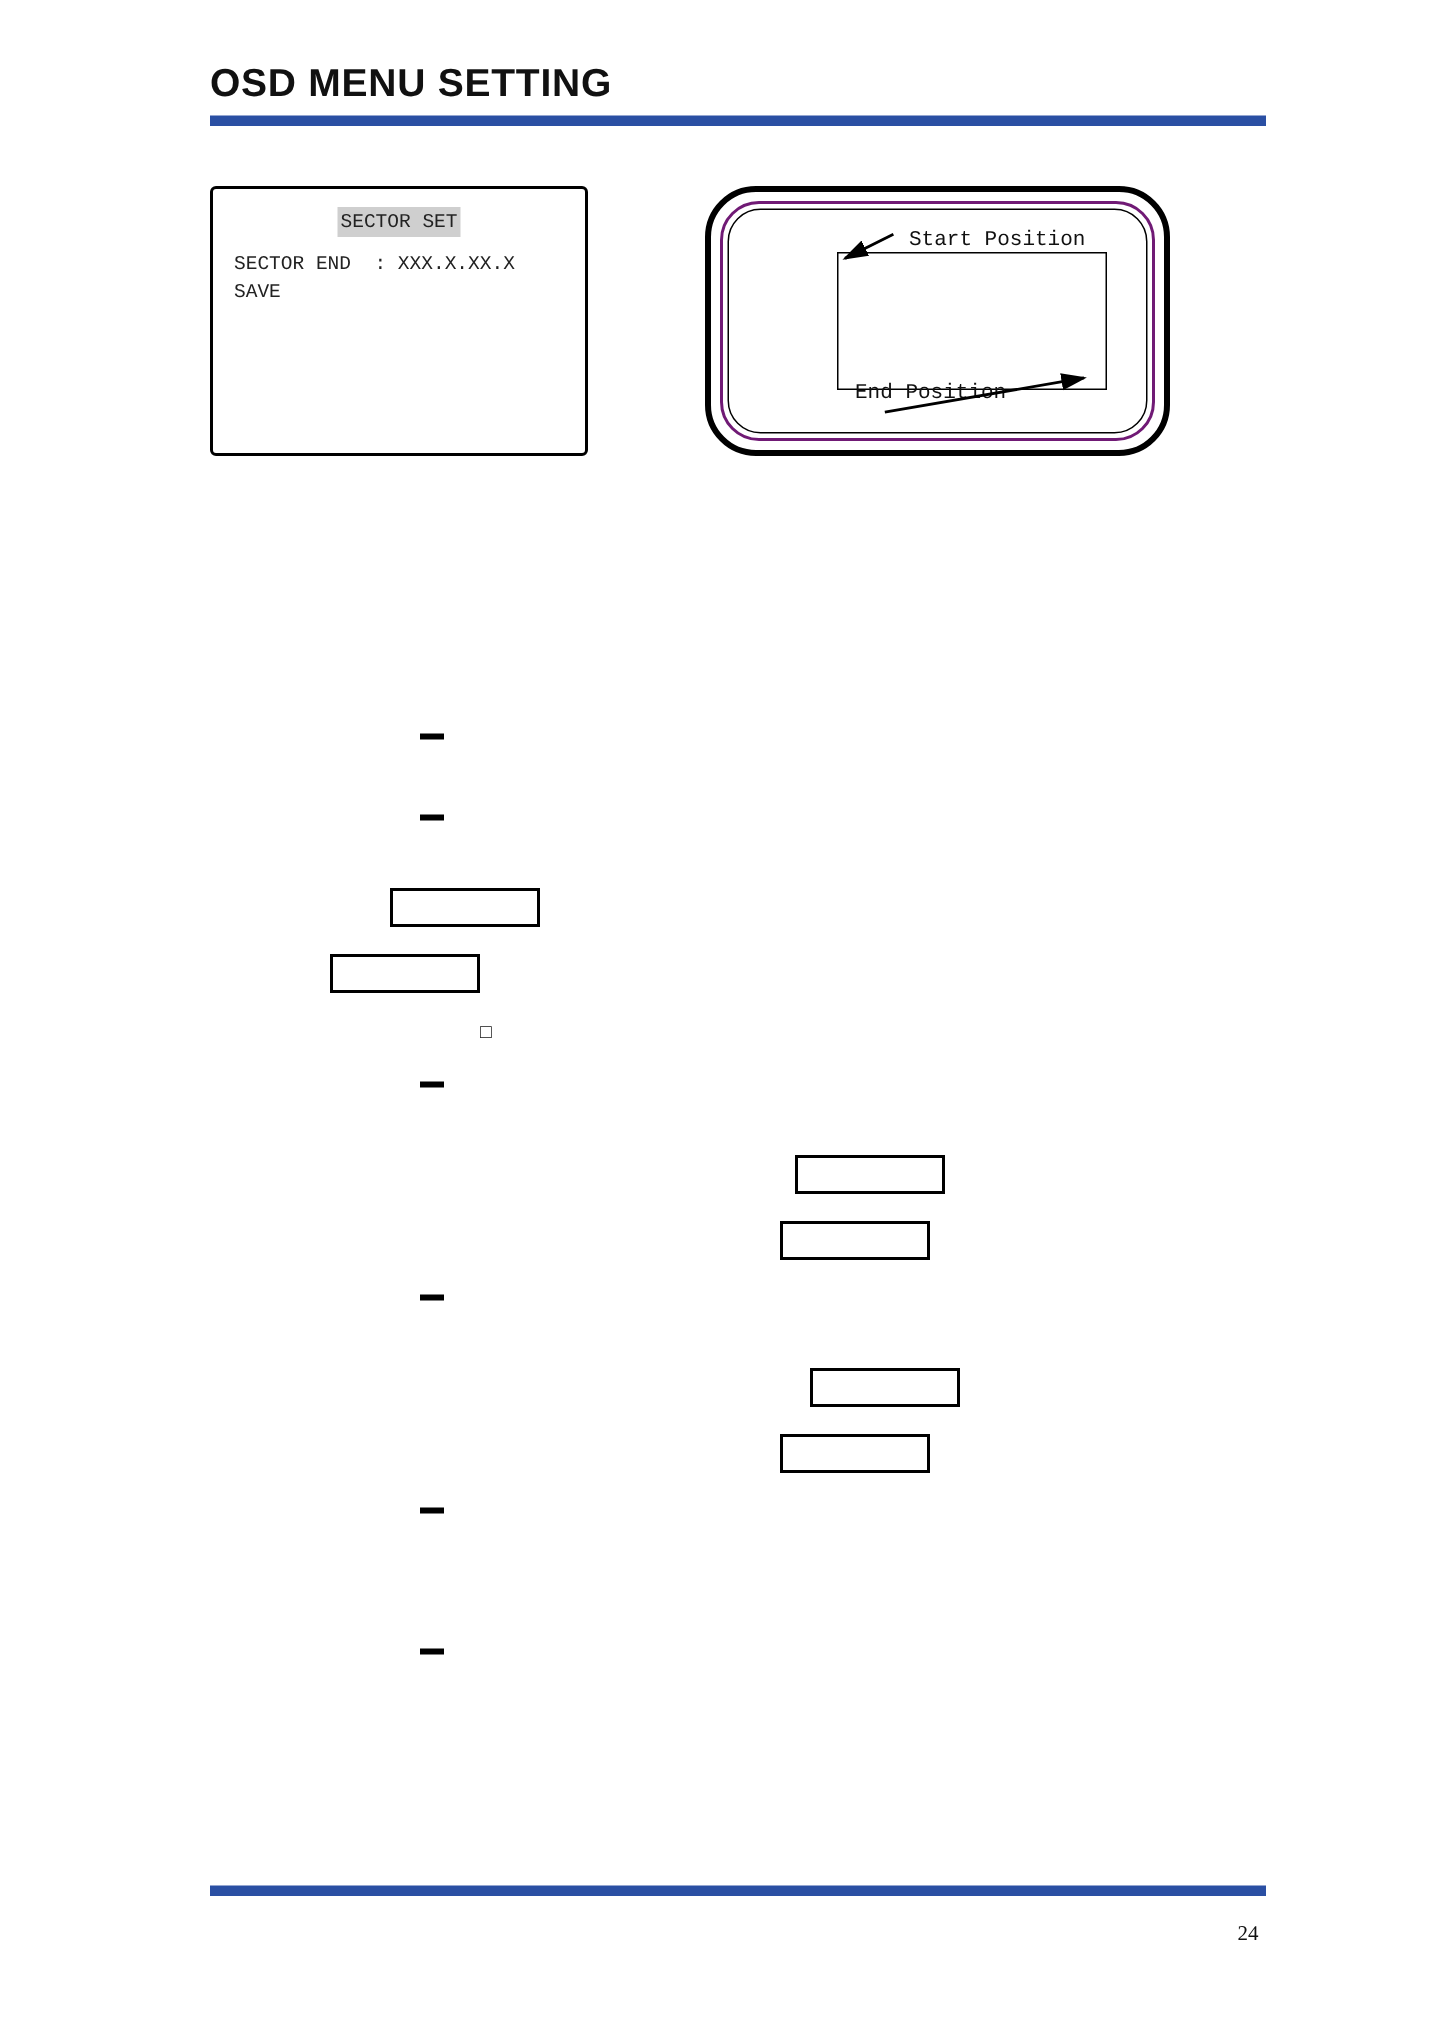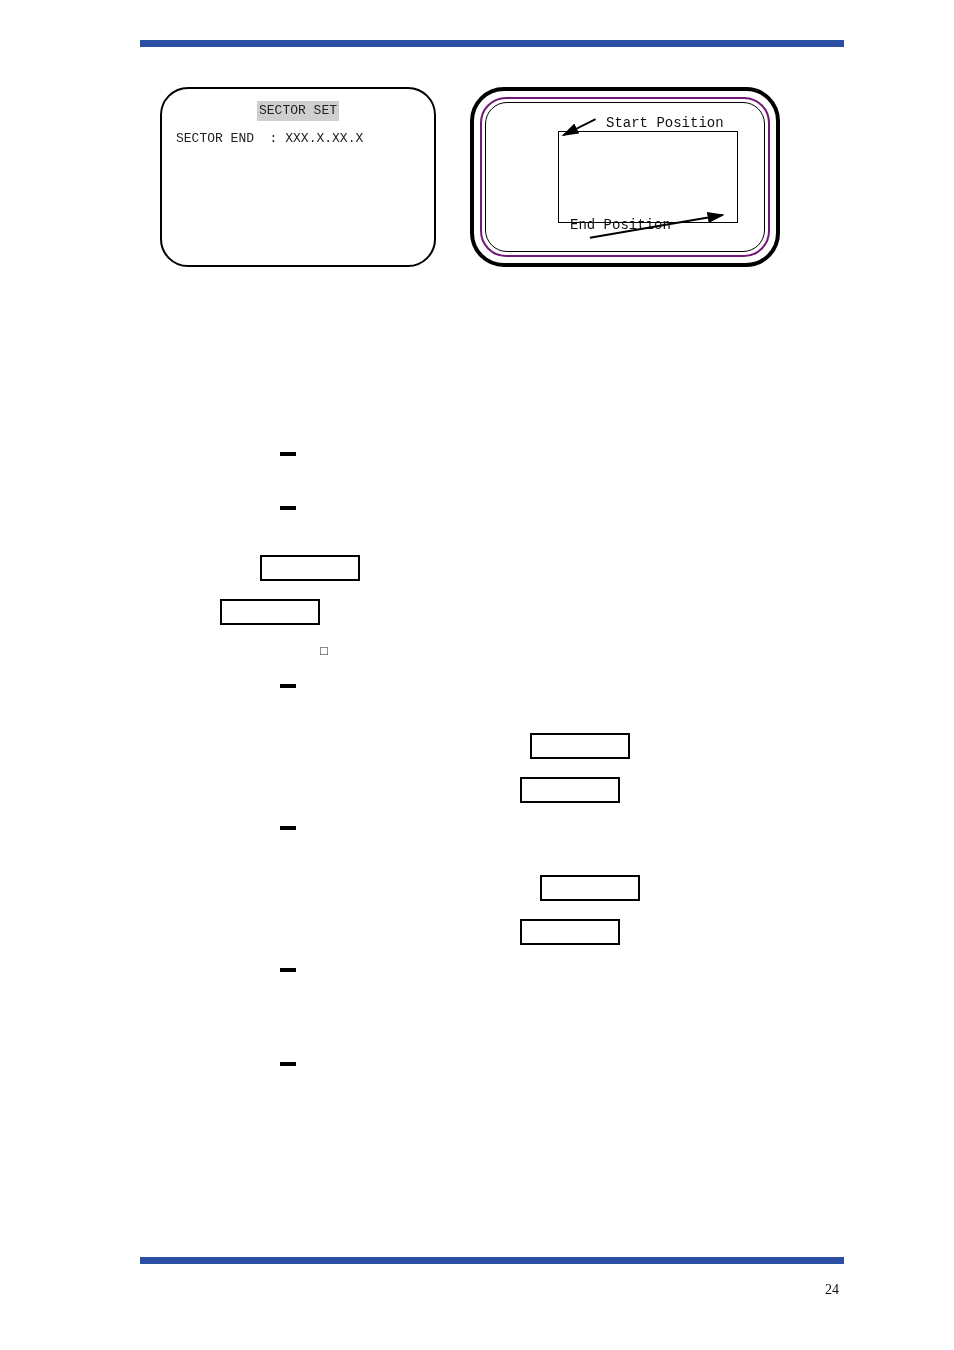--- a/index.html
+++ b/index.html
@@ -45,30 +45,29 @@
 
   .twocol {
     position: relative;
     height: 320px;
   }
 
   .panel {
     position: absolute;
     left: 0;
     top: 0;
-    width: 276px;
+    width: 252px;
     height: 180px;
     border: 2px solid #000;
-    border-radius: 28px;
+    border-radius: 4px;
     padding: 12px 14px;
     font-family: "Courier New", Courier, monospace;
     font-size: 13px;
     line-height: 1.5;
     color: #222;
-    margin-left: 20px;
   }
   .panel .title-row {
     text-align: center;
     margin-bottom: 8px;
   }
   .panel .hl {
     background: #cfcfcf;
     display: inline-block;
     padding: 0 2px;
   }
@@ -154,29 +153,31 @@
     height: 26px;
     border: 2px solid #000;
     background: #fff;
   }
 
 </style>
 </head>
 <body>
 
 <div class="page">
+  <div class="title">OSD MENU SETTING</div>
   <div class="hr-bar"></div>
 
   <div class="twocol">
 
     <div class="panel">
       <div class="title-row">
         <span class="hl">SECTOR SET</span>
       </div>
       <div class="row"><span>SECTOR END  :</span> <span>XXX.X.XX.X</span></div>
+      <div class="row">SAVE</div>
     </div>
 
     <div class="screen-outer">
       <div class="screen-mid">
         <div class="screen-inner">
           <div class="sector-rect"></div>
           <div class="screen-label start">Start Position</div>
           <div class="screen-label end">End Position</div>
           <svg class="svg-arrows" viewBox="0 0 286 156">
             <defs>

